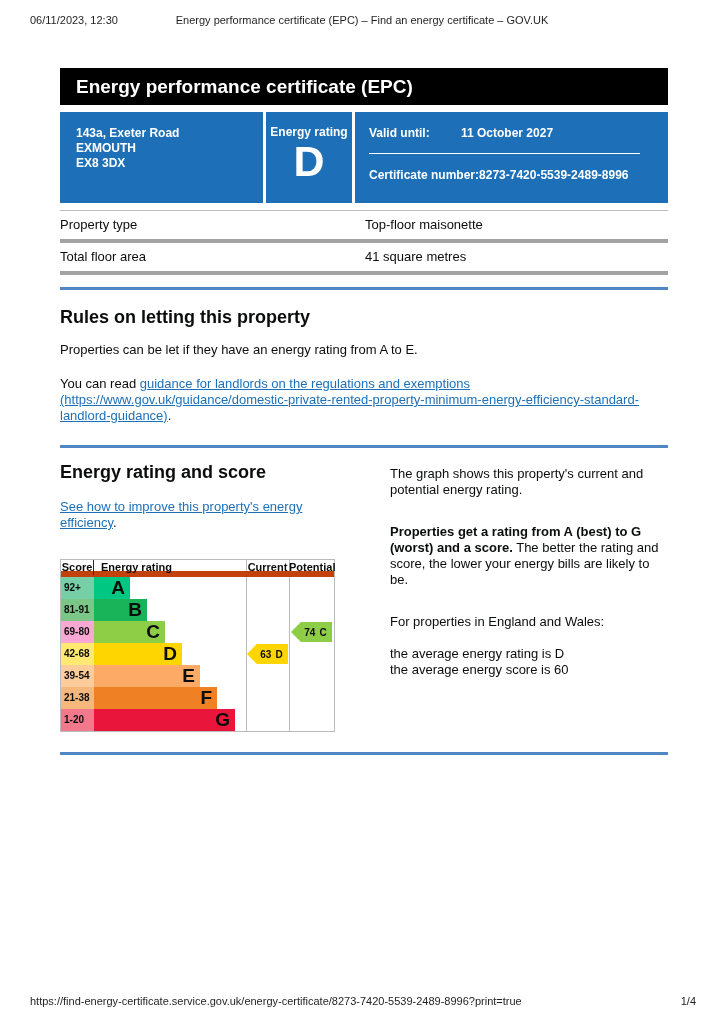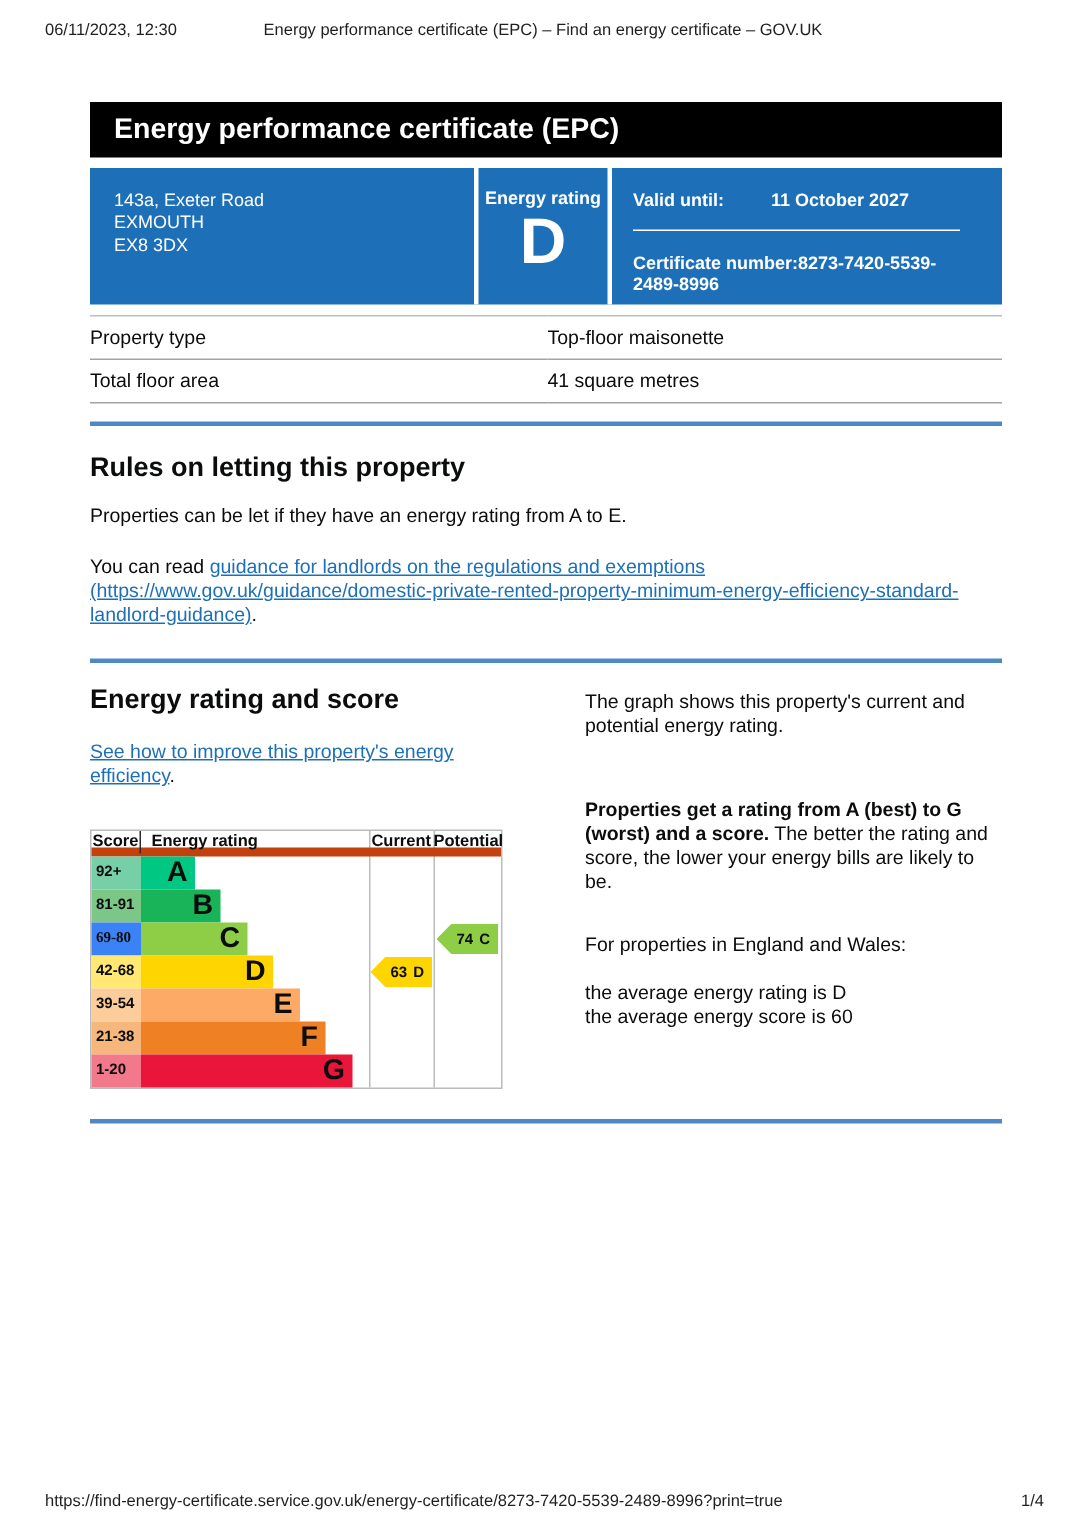--- a/index.html
+++ b/index.html
@@ -18,51 +18,51 @@
   .pf-page { position:absolute; right:28px; top:0; }
 
   .content { position:absolute; left:60px; top:68px; width:608px; }
 
   .banner {
     background:#000000; color:#ffffff; height:37px; line-height:37px;
     font-size:19px; font-weight:bold; padding-left:16px;
   }
 
   .cert-box { margin-top:7px; background:#1d70b8; color:#ffffff; display:flex; height:91px; }
-  .cert-address { width:256px; padding:14px 10px 0 16px; font-size:12px; line-height:15px; font-weight:normal; }
+  .cert-address { width:203px; padding:14px 10px 0 16px; font-size:12px; line-height:15px; font-weight:bold; }
   .cert-divider { width:3px; background:#ffffff; }
   .cert-rating { width:86px; text-align:center; padding-top:13px; }
   .cert-rating-label { font-size:12px; font-weight:bold; display:block; }
   .cert-rating-letter { font-size:43px; font-weight:bold; line-height:44px; display:block; }
   .cert-valid { flex:1; padding:14px 28px 0 14px; font-size:12px; font-weight:bold; }
   .valid-label { display:inline-block; width:92px; }
   .valid-hr { border:none; border-top:1px solid #ffffff; margin:13px 0 14px 0; }
 
   .prop-table { margin-top:7px; width:100%; border-collapse:collapse; font-size:13px; }
-  .prop-table td { border-top:1px solid #bcbec0; border-bottom:1px solid #a3a3a3; padding:6px 0 7px 0; }
+  .prop-table td { border-top:1px solid #bcbec0; border-bottom:4px solid #a3a3a3; padding:6px 0 7px 0; }
   .prop-table td.pt-label { width:305px; }
 
   .blue-hr { border:none; height:3px; background:#4f88c4; }
   .hr1 { margin-top:12px; }
   .hr2 { margin-top:21px; }
   .hr3 { margin-top:20px; }
 
   .h2 { font-size:18px; font-weight:bold; margin-top:17px; }
   .para { font-size:13px; line-height:16px; margin-top:14px; }
   .para-wide { margin-top:18px; overflow-wrap:break-word; }
   a.link { color:#1d70b8; text-decoration:underline; cursor:pointer; }
 
   .section2 { display:flex; margin-top:14px; align-items:flex-start; }
   .col-left { width:302px; }
   .col-right { width:278px; margin-left:28px; font-size:13px; line-height:16px; }
   .col-left .h2 { margin-top:0; }
   .col-left .para { margin-top:16px; }
   .link-para { margin-top:26px; }
   .col-right .rp1 { margin-top:4px; }
-  .col-right .rp2 { margin-top:40px; }
+  .col-right .rp2 { margin-top:26px; }
   .col-right .rp3 { margin-top:26px; }
   .col-right .rp4 { margin-top:16px; }
   .bold { font-weight:bold; }
 
   
   .chart { position:relative; margin-top:28px; width:275px; height:173px; border:1px solid #b9bbbd; background:#fff; }
   .chart-header { position:absolute; top:0; left:0; width:100%; height:17px; border-bottom:6px solid #c2410c; font-size:11px; font-weight:bold; }
   .chh { position:absolute; top:0; height:15px; line-height:15px; }
   .chh-score { left:0; width:33px; text-align:center; border-right:1px solid #2b2b2b; }
   .chh-rating { left:33px; width:152px; padding-left:7px; }
@@ -159,21 +159,21 @@
           <div class="chart-rows">
             <div class="band-row">
               <span class="score-cell" style="background: rgb(118, 207, 166);">92+</span>
               <span class="band" style="background: rgb(0, 199, 129); width: 36px;">A</span>
             </div>
             <div class="band-row">
               <span class="score-cell" style="background: rgb(124, 198, 135);">81-91</span>
               <span class="band" style="background: rgb(25, 180, 89); width: 53px;">B</span>
             </div>
             <div class="band-row">
-              <span class="score-cell" style="background: #3b82f6; font-family: Liberation Serif, serif;">69-80</span>
+              <span class="score-cell" style="background: #f9a8d4;">69-80</span>
               <span class="band" style="background: rgb(141, 206, 70); width: 71px;">C</span>
             </div>
             <div class="band-row">
               <span class="score-cell" style="background: rgb(255, 233, 115);">42-68</span>
               <span class="band" style="background: rgb(255, 213, 0); width: 88px;">D</span>
             </div>
             <div class="band-row">
               <span class="score-cell" style="background: rgb(252, 205, 155);">39-54</span>
               <span class="band" style="background: rgb(252, 170, 101); width: 106px;">E</span>
             </div>

